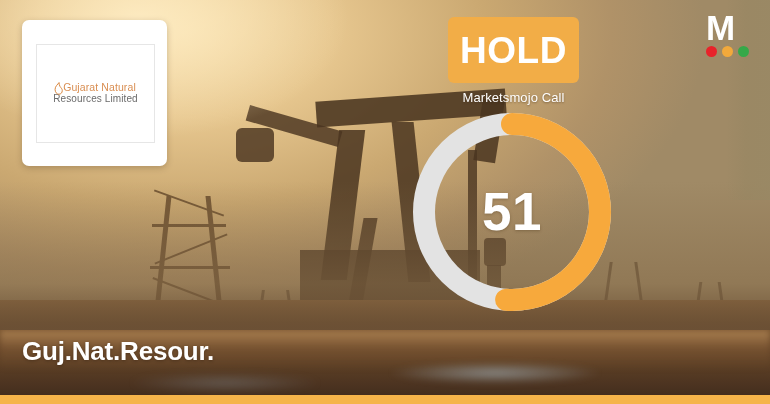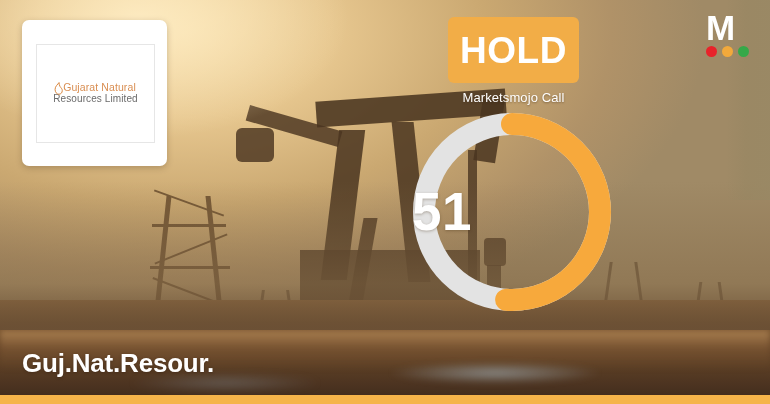--- a/index.html
+++ b/index.html
@@ -157,20 +157,21 @@
     position: absolute;
     left: 412px; top: 112px;
     width: 200px; height: 200px;
   }
   .gauge svg { display: block; }
   .gauge-center {
     position: absolute;
     inset: 0;
     display: flex;
     flex-direction: column;
+    align-items: center;
     justify-content: center;
     pointer-events: none;
   }
   .gauge-score {
     font-size: 53px;
     font-weight: 700;
     color: #ffffff;
     line-height: .95;
     letter-spacing: .5px;
     text-shadow: 0 1px 3px rgba(70,48,24,.35);
@@ -179,21 +180,21 @@
     margin-top: 4px;
     font-size: 25px;
     color: #ffffff;
     letter-spacing: .2px;
     text-shadow: 0 1px 3px rgba(70,48,24,.35);
   }
 
   
   .stock-block {
     position: absolute;
-    left: 22px; bottom: 26px; text-align: center;
+    left: 22px; bottom: 38px; text-align: center;
   }
   .stock-name {
     font-size: 26px;
     font-weight: 700;
     color: #ffffff;
     letter-spacing: -.2px;
     line-height: 1.1;
     text-shadow: 0 1px 3px rgba(50,32,16,.45);
   }
   .stock-tags {

